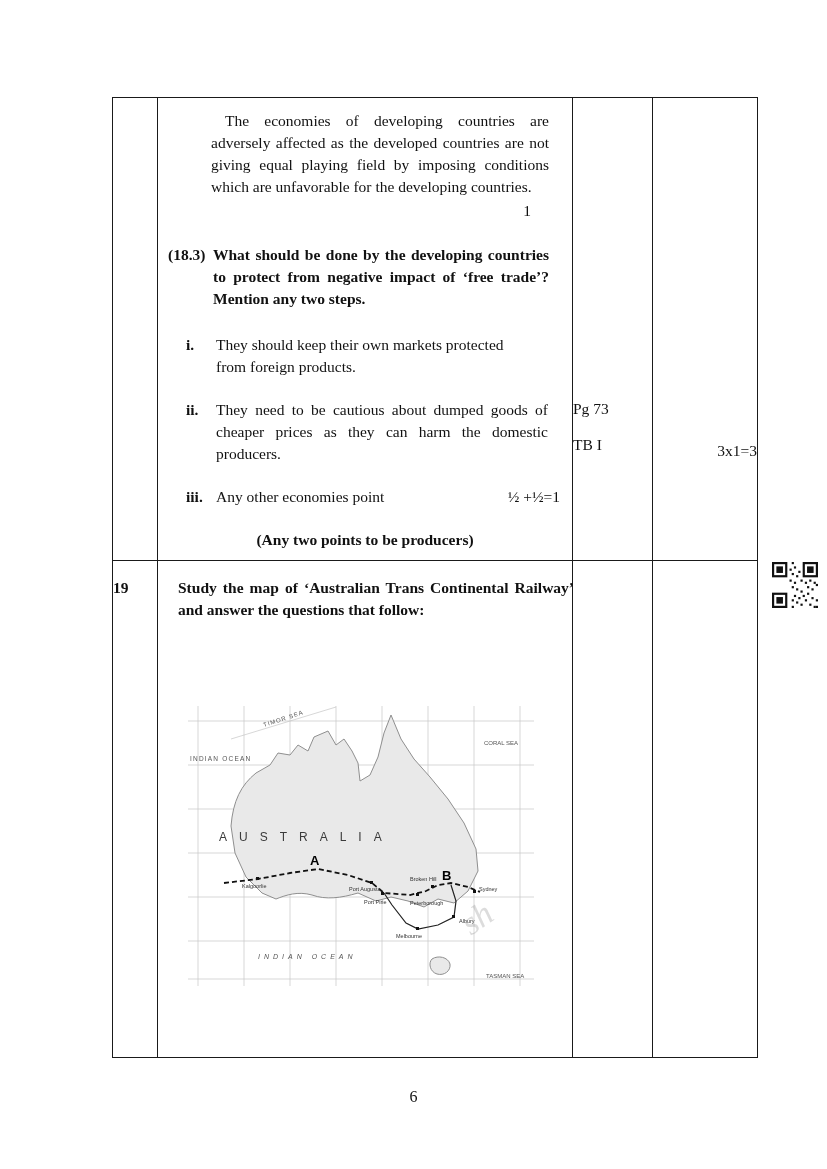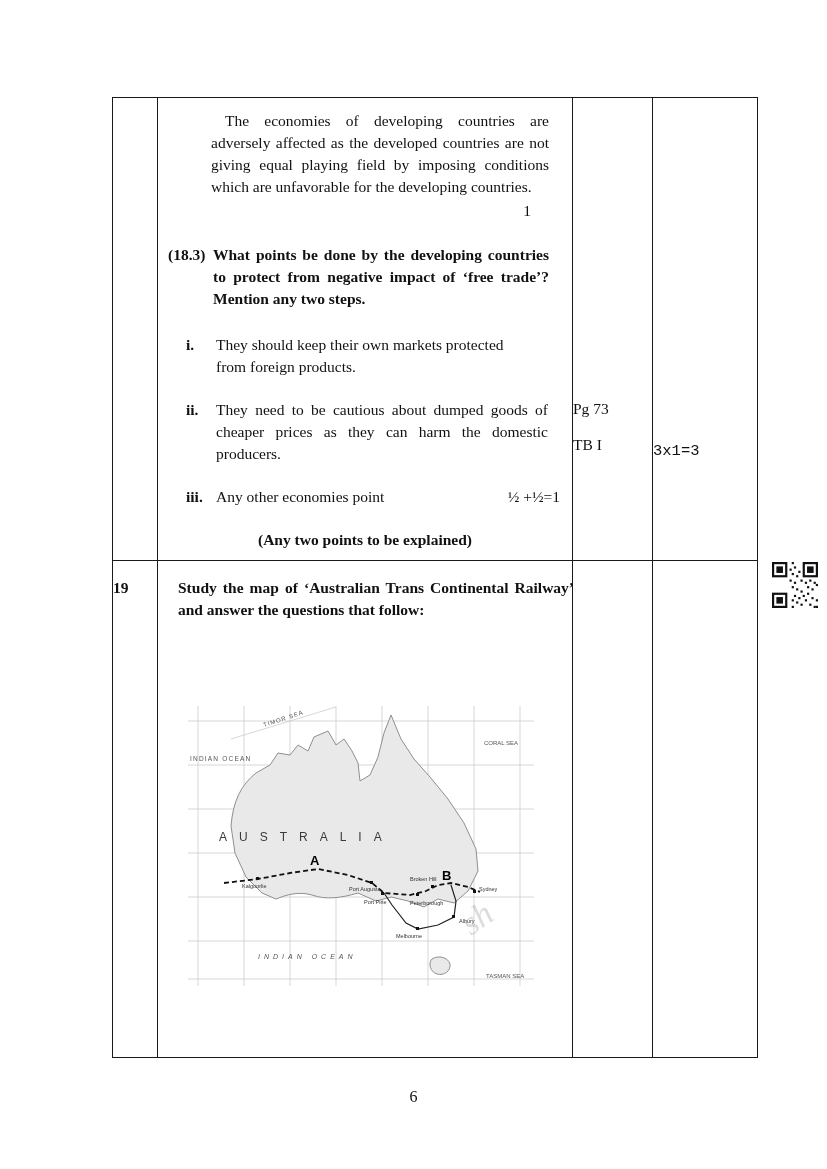--- a/index.html
+++ b/index.html
@@ -62,21 +62,21 @@
   .note {
     margin-top: 20px;
     text-align: center;
     font-weight: bold;
   }
 
   
   .ref-cell { text-align: left; }
   .ref1 { margin-top: 300px; }
   .ref2 { margin-top: 14px; }
-  .marks-cell { text-align: left; font-family: Liberation Mono, monospace; }
+  .marks-cell { text-align: right; }
   .marks-val { margin-top: 342px; }
 
   
   .qno { font-weight: bold; padding-top: 16px; }
   .q19 {
     margin: 16px 12px 0 20px;
     width: 396px;
     font-weight: bold;
     text-align: justify;
   }
@@ -165,40 +165,40 @@
 
     <tbody>
         <tr class="row1">
       <td></td>
       <td>
         <div class="para">The economies of developing countries are adversely affected as the developed countries are  not giving equal playing field by imposing conditions which are unfavorable for the developing countries.</div>
         <div class="para-mark">1</div>
 
         <div class="q183">
           <span class="qlabel">(18.3)</span>
-          <span class="qtext">What points be done by the developing countries to protect from negative impact of ‘free trade’? Mention any two steps.</span>
+          <span class="qtext">What should be done by the developing countries to protect from negative impact of ‘free trade’? Mention any two steps.</span>
         </div>
 
         <div class="points">
           <div class="point">
             <span class="pnum">i.</span>
             <span class="ptext-narrow">They should keep their own markets protected from foreign products.</span>
           </div>
           <div class="point">
             <span class="pnum">ii.</span>
             <span class="ptext-wide">They need to be cautious about dumped goods of cheaper prices as they can harm the domestic producers.</span>
           </div>
           <div class="point">
             <span class="pnum">iii.</span>
             <span class="ptext-narrow">Any other economies point</span>
             <span class="pmark">½ +½=1</span>
           </div>
         </div>
 
-        <div class="note">(Any two points to be explained)</div>
+        <div class="note">(Any two points to be producers)</div>
       </td>
       <td class="ref-cell">
         <div class="ref1">Pg 73</div>
         <div class="ref2">TB I</div>
       </td>
       <td class="marks-cell">
         <div class="marks-val">3x1=3</div>
       </td>
     </tr>
 

